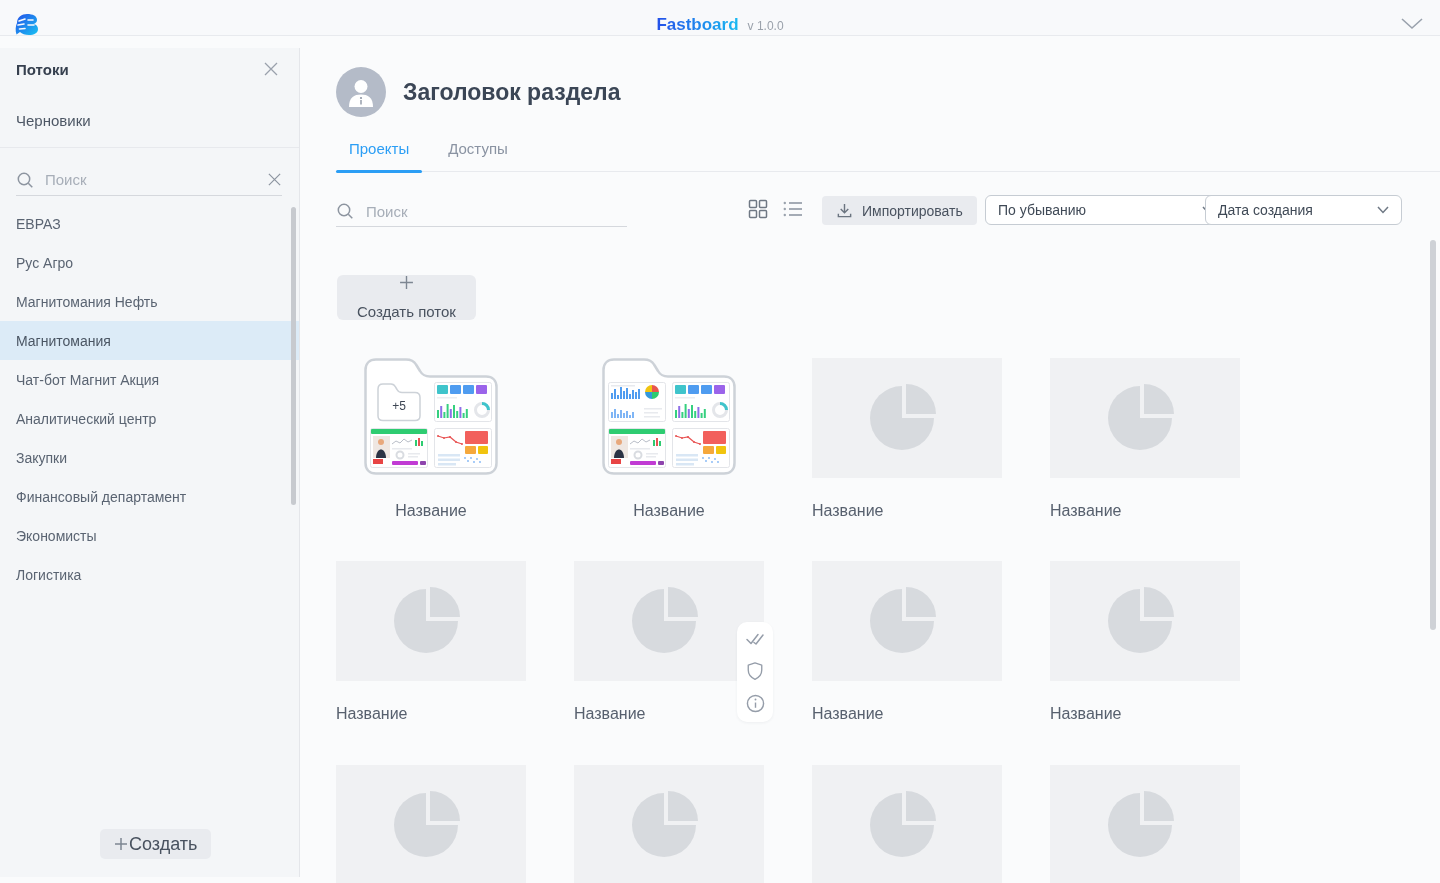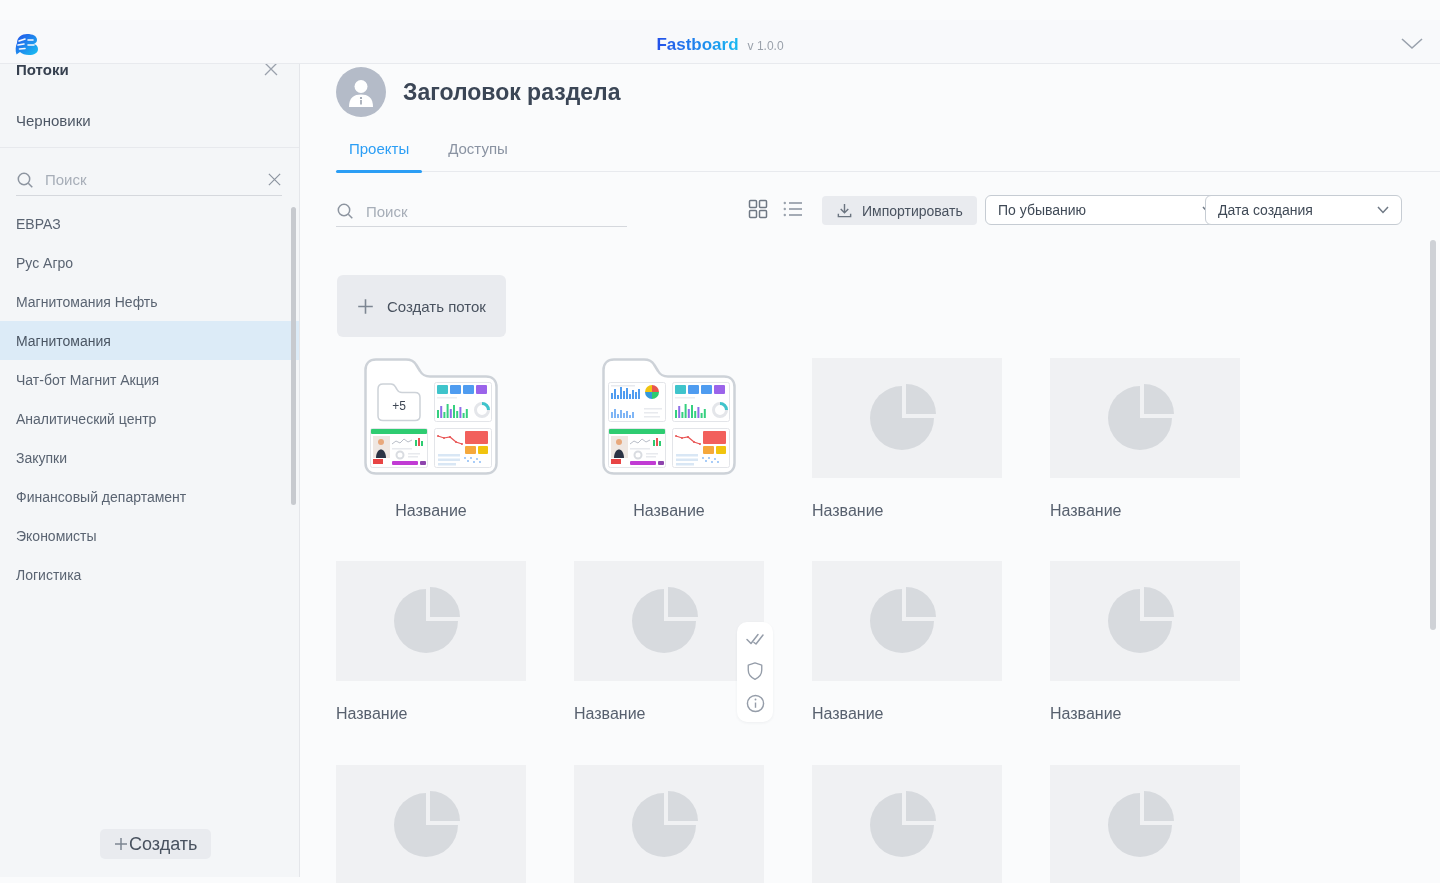--- a/index.html
+++ b/index.html
@@ -1,20 +1,20 @@
 <!DOCTYPE html>
 <html><head>
 <meta charset="utf-8">
 <style>
   * { margin:0; padding:0; box-sizing:border-box; }
   html,body { width:1440px; height:883px; overflow:hidden; }
   body { font-family:"Liberation Sans", sans-serif; background:#fafbfc; position:relative; color:#3c4655; }
 
   
-  .topbar { position:absolute; top:0; left:0; right:0; height:44px; background:#f8f9fb; border-bottom:1px solid #e8eaee; z-index:30;margin-top:20px; }
+  .topbar { position:absolute; top:0; left:0; right:0; height:36px; background:#f8f9fb; border-bottom:1px solid #e8eaee; z-index:30; }
   .logo { position:absolute; left:14px; top:11px; width:28px; height:26px; }
   .app-center { position:absolute; left:50%; top:0; transform:translateX(-50%); height:48px; display:flex; align-items:baseline; gap:9px; padding-top:15px; }
   .app-name { font-size:17px; font-weight:700; background:linear-gradient(90deg,#2450e9,#19b9f1); -webkit-background-clip:text; background-clip:text; color:transparent; }
   .app-version { font-size:12px; color:#9aa1ab; }
   .topbar-chevron { position:absolute; right:16px; top:17px; width:24px; height:14px; cursor:pointer; }
 
   
   .sidebar { position:absolute; top:48px; left:0; bottom:6px; width:300px; background:#f4f6f8; border-right:1px solid #e4e6ea; z-index:20; }
   .sb-title { position:absolute; left:16px; top:13px; font-size:15px; font-weight:700; color:#36404f; }
   .sb-close { position:absolute; right:20px; top:13px; width:16px; height:16px; cursor:pointer; }
@@ -44,21 +44,21 @@
   .tb-search { position:absolute; left:36px; top:148px; width:291px; height:31px; border-bottom:1px solid #d5d8dd; display:flex; align-items:center; gap:12px; }
   .view-grid { position:absolute; left:448px; top:151px; width:20px; height:20px; cursor:pointer; }
   .view-list { position:absolute; left:483px; top:151px; width:20px; height:20px; cursor:pointer; }
   .btn-import { position:absolute; left:522px; top:148px; height:29px; padding:0 14px; background:#e9ebef; border-radius:4px; border:none; display:flex; align-items:center; gap:9px; font-size:14px; color:#49525f; cursor:pointer; font-family:"Liberation Sans",sans-serif; }
   .select { position:absolute; top:147px; height:30px; background:#fff; border:1px solid #c6ccd3; border-radius:6px; display:flex; align-items:center; justify-content:space-between; padding:0 12px; font-size:14px; color:#3f4956; cursor:pointer; }
   .select.sort-dir { left:685px; width:242px; }
   .select.sort-by  { left:905px; width:197px; }
 
   .main-scrollbar { position:absolute; right:4px; top:192px; width:6px; height:390px; background:#ced1d6; border-radius:3px; }
 
-  .btn-create-stream { position:absolute; left:37px; top:227px; height:62px; padding:0 20px; background:#e9ebef; border-radius:6px; border:none; display:flex; align-items:center; gap:13px; font-size:15px; color:#49525f; cursor:pointer; font-family:"Liberation Sans",sans-serif; }
+  .btn-create-stream { position:absolute; left:37px; top:227px; height:45px; padding:0 20px; background:#e9ebef; border-radius:6px; border:none; display:flex; align-items:center; gap:13px; font-size:15px; color:#49525f; cursor:pointer; font-family:"Liberation Sans",sans-serif;flex-direction:column; }
 
   
   .grid { position:absolute; left:36px; top:310px; width:1100px; height:600px; }
   .cell { position:absolute; width:190px; }
   .r0 { top:0; } .r1 { top:203px; } .r2 { top:407px; }
   .c0 { left:0; } .c1 { left:238px; } .c2 { left:476px; } .c3 { left:714px; }
   .ph-card { width:190px; height:120px; background:#f0f1f3; position:relative; cursor:pointer; }
   .pie-main { position:absolute; left:50%; top:50%; width:64px; height:64px; margin:-32px 0 0 -37px;
               border-radius:50%; background:conic-gradient(from 0deg, transparent 0 90deg, #d7dade 90deg 360deg); }
   .pie-wedge { position:absolute; left:50%; top:50%; width:30px; height:30px; margin:-34px 0 0 -1px; background:#d7dade; border-top-right-radius:100%; }

